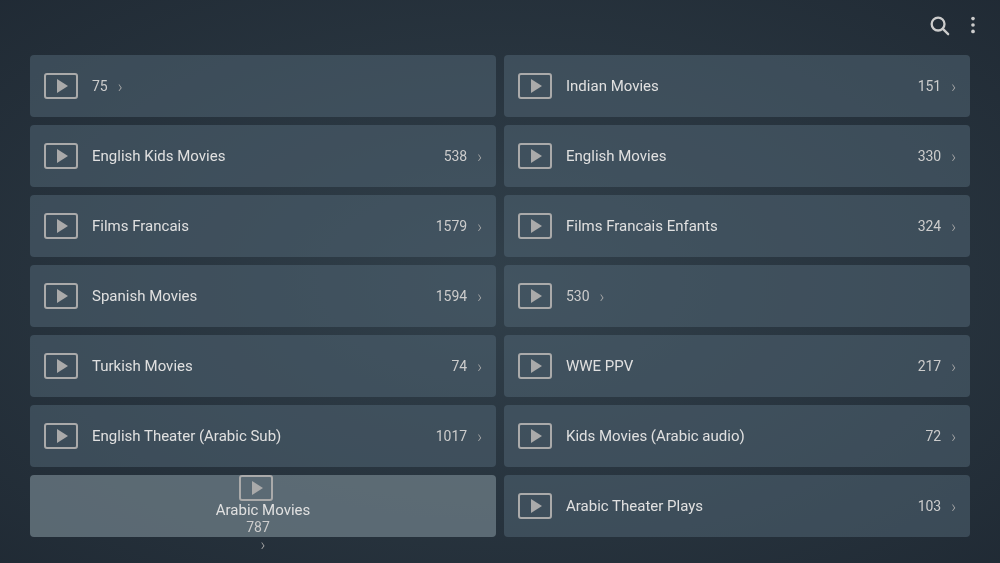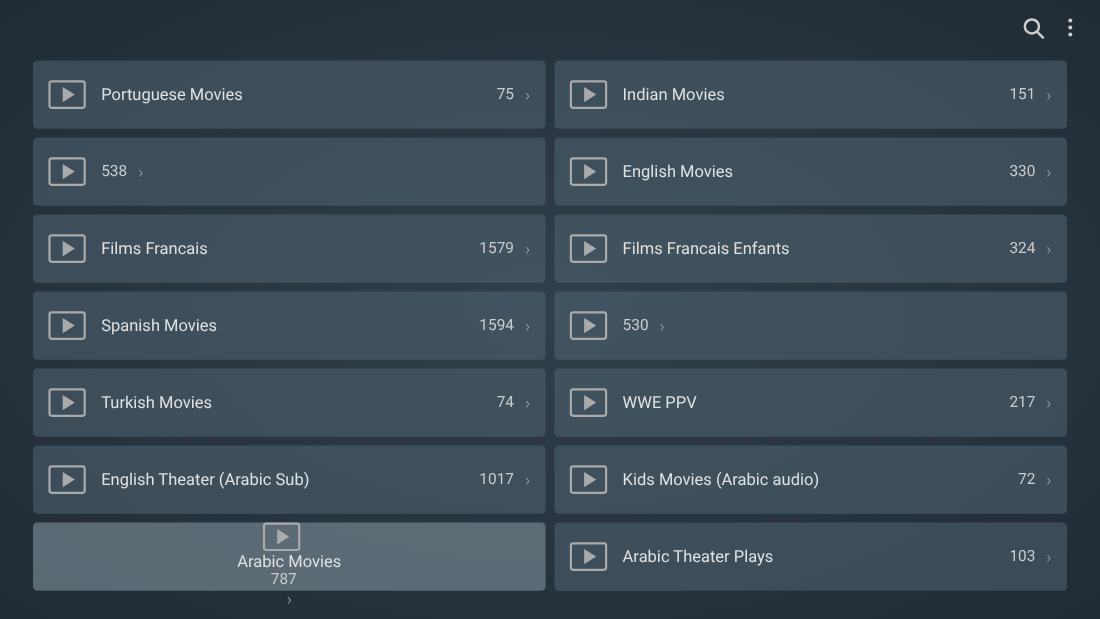--- a/index.html
+++ b/index.html
@@ -120,32 +120,32 @@
         <circle cx="12" cy="12" r="2"></circle>
         <circle cx="12" cy="19" r="2"></circle>
       </svg>
     </span>
   </div>
 </div>
 
 <div class="grid" id="movies-grid">
 <div class="item">
     <div class="item-play-icon"></div>
-    <span class="item-label">Portuguese Movies</span>
     <span class="item-count">75</span>
     <span class="item-chevron">›</span>
   </div>
     <div class="item">
     <div class="item-play-icon"></div>
     <span class="item-label">Indian Movies</span>
     <span class="item-count">151</span>
     <span class="item-chevron">›</span>
   </div>
     <div class="item">
     <div class="item-play-icon"></div>
+    <span class="item-label">English Kids Movies</span>
     <span class="item-count">538</span>
     <span class="item-chevron">›</span>
   </div>
     <div class="item">
     <div class="item-play-icon"></div>
     <span class="item-label">English Movies</span>
     <span class="item-count">330</span>
     <span class="item-chevron">›</span>
   </div>
     <div class="item">

